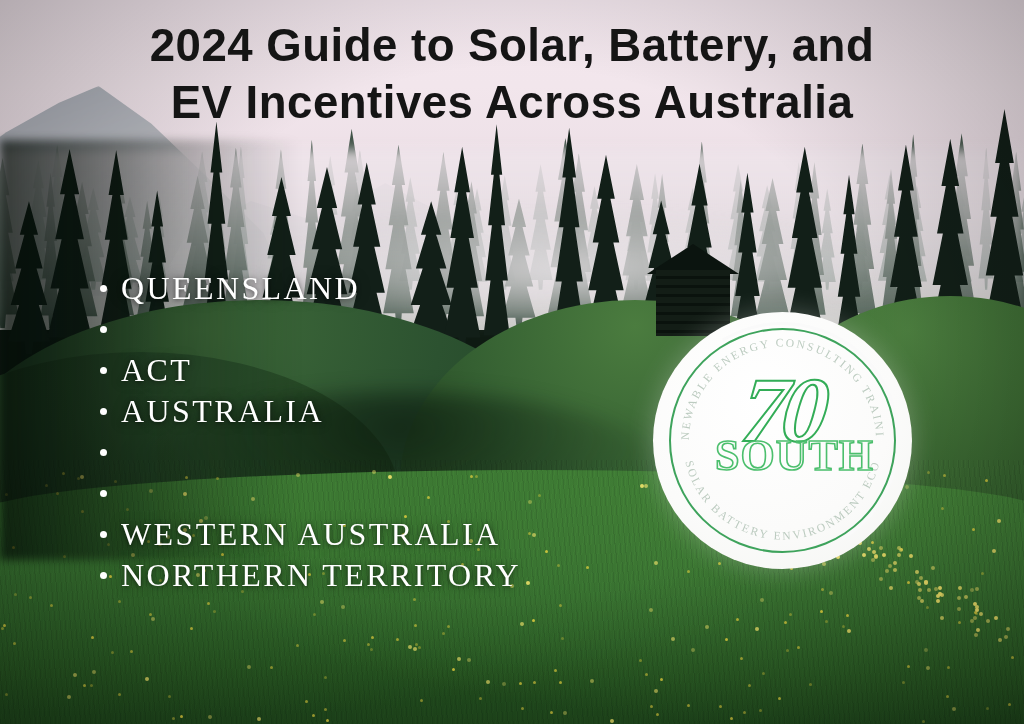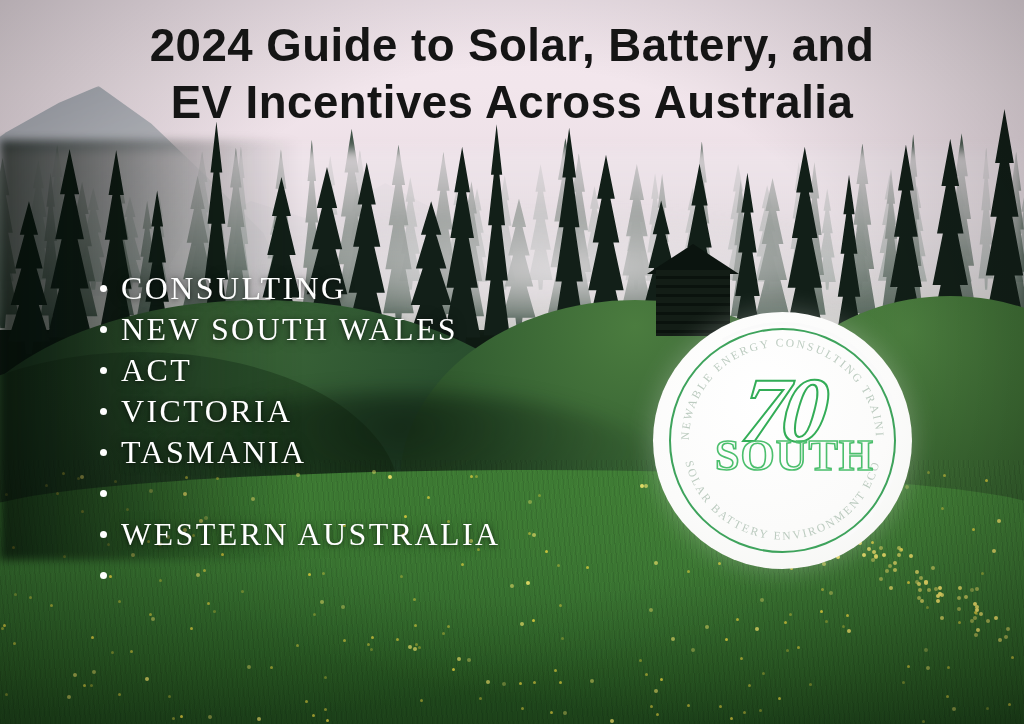--- a/index.html
+++ b/index.html
@@ -613,47 +613,46 @@
   </div>
 
   <div class="title">
     <span class="line">2024 Guide to Solar, Battery, and</span>
     <span class="line">EV Incentives Across Australia</span>
   </div>
 
   <ul class="states" id="state-list">
       <li>
         <span class="bullet"></span>
-        <span>CONSULTING</span>
-      </li>
-      <li>
-        <span class="bullet"></span>
-        <span>NEW SOUTH WALES</span>
+        <span>QUEENSLAND</span>
+      </li>
+      <li>
+        <span class="bullet"></span>
       </li>
       <li>
         <span class="bullet"></span>
         <span>ACT</span>
       </li>
       <li>
         <span class="bullet"></span>
-        <span>VICTORIA</span>
-      </li>
-      <li>
-        <span class="bullet"></span>
-        <span>TASMANIA</span>
+        <span>AUSTRALIA</span>
+      </li>
+      <li>
+        <span class="bullet"></span>
       </li>
       <li>
         <span class="bullet"></span>
       </li>
       <li>
         <span class="bullet"></span>
         <span>WESTERN AUSTRALIA</span>
       </li>
       <li>
         <span class="bullet"></span>
+        <span>NORTHERN TERRITORY</span>
       </li>
     </ul>
 
   <div class="badge">
     <div class="ring"></div>
     <div class="ring-gap"></div>
 
     <svg viewBox="0 0 259 257">
       <defs>
         <path id="arcTop" d="M 36,128 A 93,93 0 0 1 223,128" fill="none"></path>

